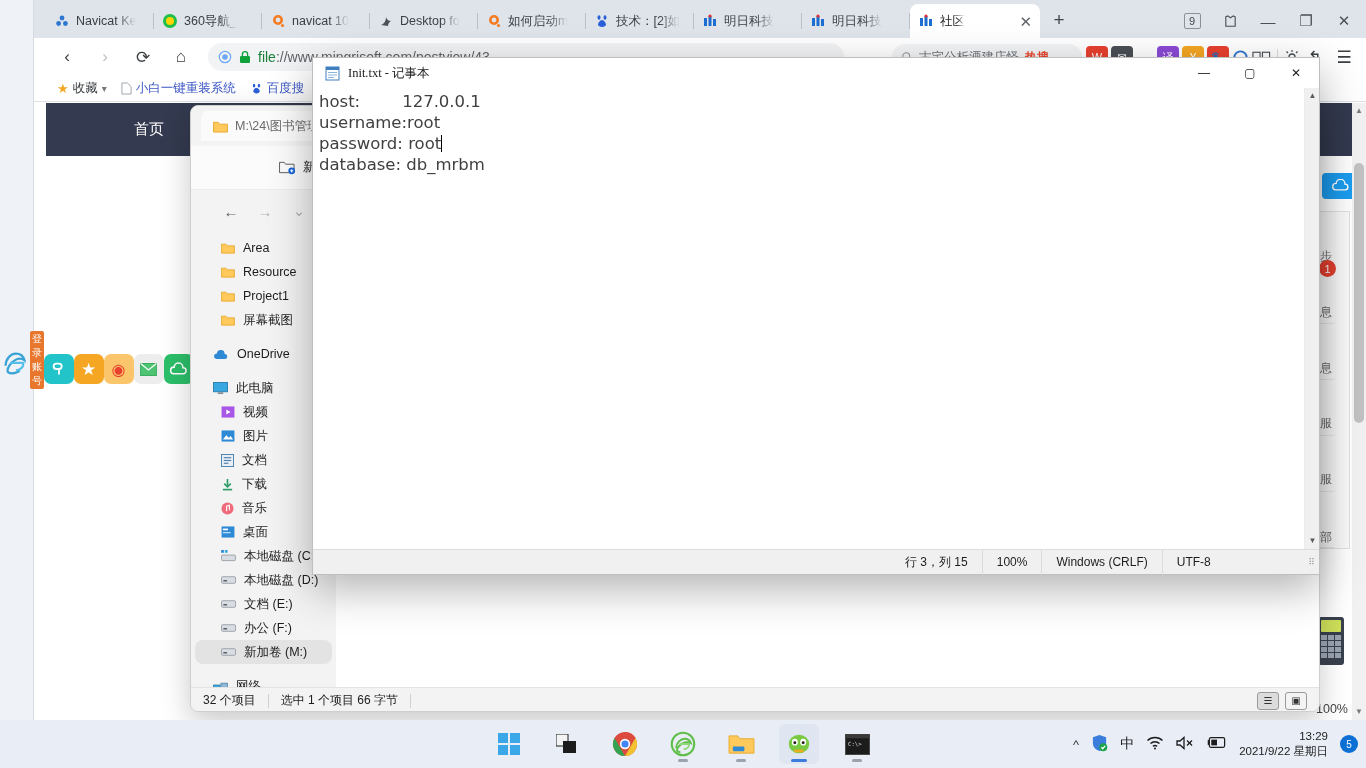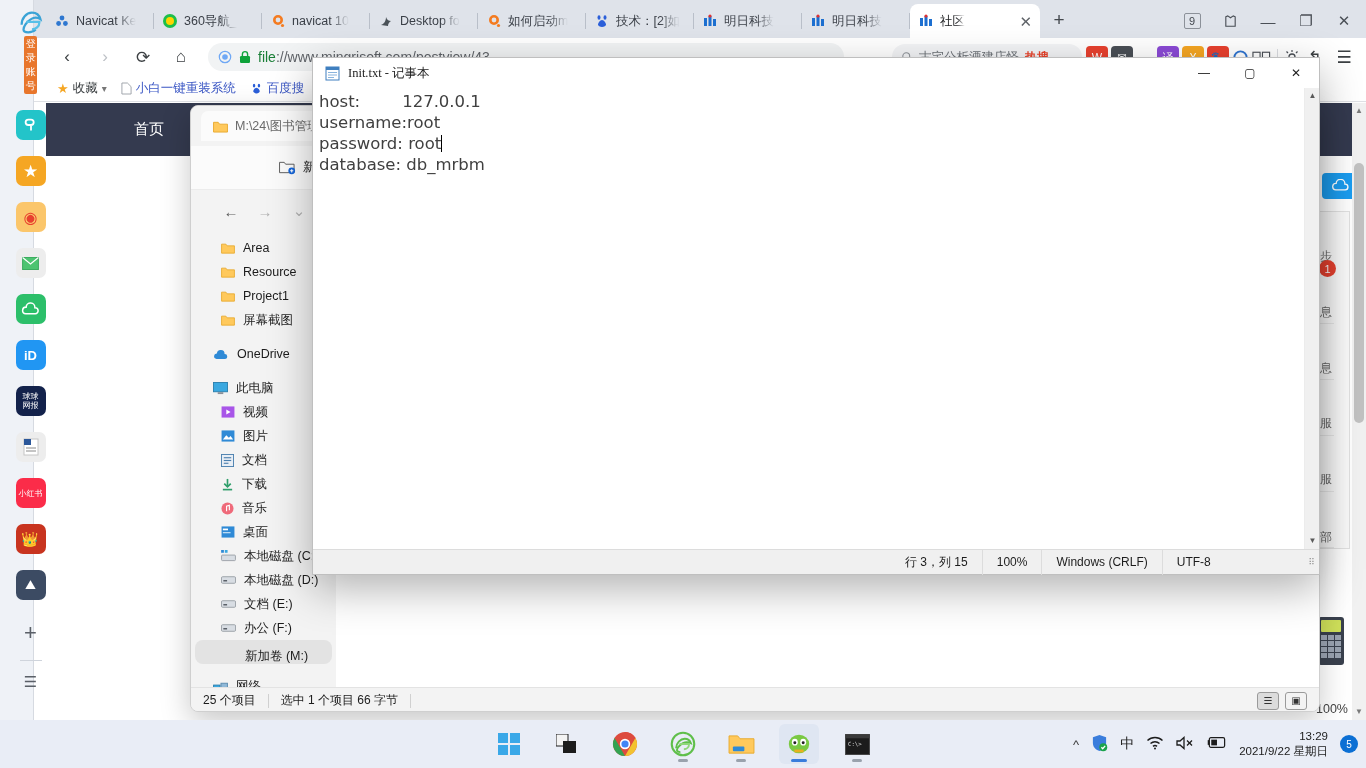--- a/index.html
+++ b/index.html
@@ -96,22 +96,22 @@
   }
   .bm { display: flex; align-items: center; gap: 4px; padding: 2px 5px;
         white-space: nowrap; }
   .bm.dark { color: #3c4043; }
   .bmsep { width: 1px; height: 16px; background: #dadce0; margin: 0 3px; }
 
   
   .sidepanel {
     position: absolute; left: 0; top: 0; width: 34px; height: 720px;
     background: #eff2f7; border-right: 1px solid #d6dae1;
-    display: flex; flex-direction: column; align-items: center;
-    padding-top: 2px; z-index: 30; padding-left: 28px;
+    display: flex; flex-direction: row; align-items: center;
+    padding-top: 2px; z-index: 30;
   }
   .sp-ie { width: 34px; height: 34px; display:flex; align-items:center;
     justify-content:center; margin-top: 2px; }
   .sp-badge {
     background: #e8762c; color: #fff; font-size: 10px; padding: 1px 2px;
     border-radius: 2px; margin-top: -2px; letter-spacing: -0.5px;
   }
   .sp-icon {
     width: 30px; height: 30px; border-radius: 7px; margin-top: 16px;
     display: flex; align-items: center; justify-content: center;
@@ -211,21 +211,21 @@
   .exp-tree {
     width: 145px; flex: none; background: #f3f3f3; padding-top: 4px;
     font-size: 12.5px; color: #1c1c1c; overflow: hidden;
   }
   .tree-item {
     display: flex; align-items: center; gap: 8px; height: 24px;
     padding-left: 22px; white-space: nowrap;
   }
   .tree-item.indent { padding-left: 30px; }
   .tree-item.sel { background: #e3e3e3; border-radius: 8px;
-    margin: 0 4px 0 4px; padding-left: 26px; flex-direction: column; }
+    margin: 0 4px 0 4px; padding-left: 26px; }
   .tree-gap { height: 10px; }
   .exp-files { flex: 1; background: #ffffff; position: relative;
     font-size: 12.5px; color: #1c1c1c; overflow: hidden; }
   .fr { display: grid;
     grid-template-columns: 285px 230px 180px 110px;
     align-items: center; height: 21px; padding-left: 8px; }
   .fr .nm { display: flex; align-items: center; gap: 8px; white-space: nowrap; }
   .fr .dt, .fr .ty { color: #3a3a3a; white-space: nowrap; }
   .fr .sz { text-align: right; padding-right: 16px; }
   .exp-status {
@@ -858,21 +858,21 @@
             <span>operator_m_proc.c</span>
           </span>
           <span class="dt">2021/9/12 星期日 12:...</span>
           <span class="ty">C Source file</span>
           <span class="sz">4 KB</span>
         </div>
       </div>
     </div>
 
     <div class="exp-status">
-      <span>25 个项目</span>
+      <span>32 个项目</span>
       <span class="st-sep"></span>
       <span>选中 1 个项目  66 字节</span>
       <span class="st-sep"></span>
       <span class="view-btns">
         <span class="vb active">☰</span>
         <span class="vb">▣</span>
       </span>
     </div>
   </div>
 

